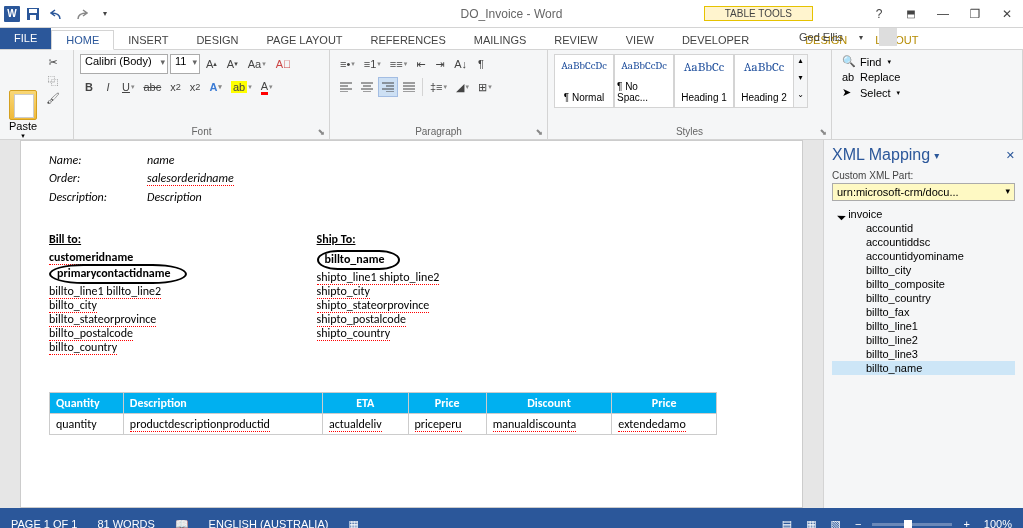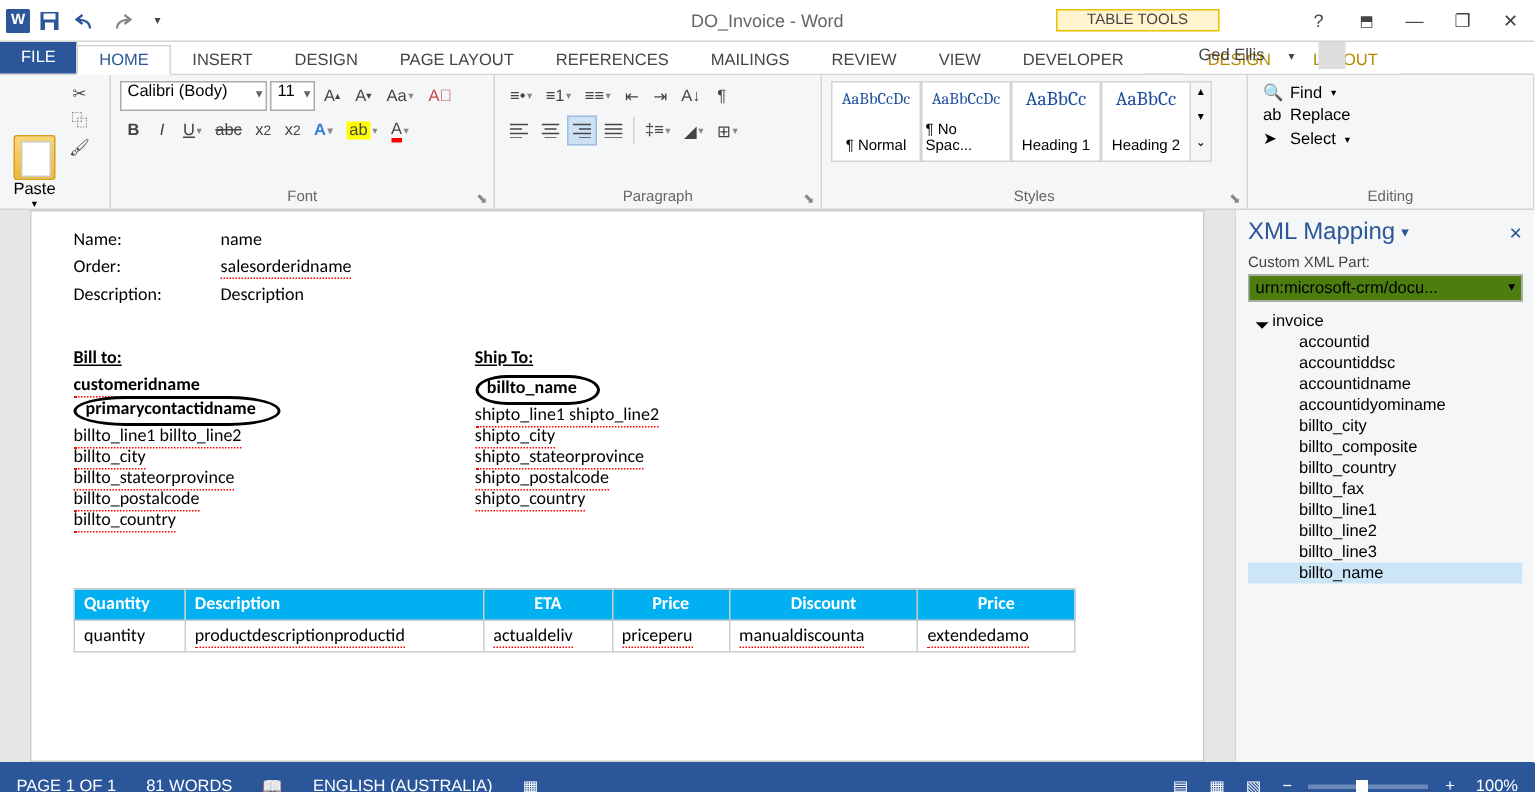--- a/index.html
+++ b/index.html
@@ -58,41 +58,41 @@
   .styles-more div { height: 17px; text-align: center; font-size: 8px; cursor: pointer; }
   
   .editing-body { display: flex; flex-direction: column; gap: 1px; }
   .edit-btn { display: flex; align-items: center; gap: 4px; padding: 1px 4px; cursor: pointer; font-size: 11px; }
   .edit-btn .icon { width: 14px; font-size: 11px; }
   
   
   .main { display: flex; height: 368px; }
   .doc-area { flex: 1; background: #e6e6e6; position: relative; overflow: hidden; }
   .page { background: #fff; margin: 0 20px; height: 100%; padding: 12px 28px; position: relative; border: 1px solid #ccc; }
-  .field-row { display: flex; gap: 18px; margin-bottom: 4px; font-size: 12px; font-family: Calibri, sans-serif; }
+  .field-row { display: flex; gap: 18px; margin-bottom: 4px; font-size: 12px; font-family: Calibri, sans-serif; font-style: italic; }
   .field-label { width: 80px; }
   .field-val { }
   .spell { border-bottom: 1px dotted red; }
   
   .cols { display: flex; gap: 130px; margin-top: 28px; font-family: Calibri, sans-serif; font-size: 12px; }
   .col h4 { font-weight: bold; font-size: 12px; margin-bottom: 4px; text-decoration: underline; }
   .circled { border: 2px solid #000; border-radius: 50% / 100%; padding: 0 14px 2px 6px; display: inline-block; font-weight: bold; }
   
   .doc-table { margin-top: 38px; width: 668px; border-collapse: collapse; font-family: Calibri, sans-serif; font-size: 12px; }
   .doc-table th { background: #00b0f0; color: #fff; font-weight: bold; text-align: left; padding: 3px 6px; border: 1px solid #ccc; }
   .doc-table td { padding: 3px 6px; border: 1px solid #ccc; }
   .doc-table th:nth-child(3), .doc-table th:nth-child(4), .doc-table th:nth-child(5), .doc-table th:nth-child(6) { text-align: center; }
   
   
   .xml-pane { width: 200px; background: #f5f6f7; border-left: 1px solid #d4d4d4; padding: 6px 8px; display: flex; flex-direction: column; }
   .xml-title { font-size: 16px; color: #2b579a; font-weight: normal; font-family: "Segoe UI Light", sans-serif; margin-bottom: 6px; display: flex; align-items: center; }
   .xml-title .close { margin-left: auto; font-size: 11px; cursor: pointer; }
   .xml-title .dd { margin-left: 4px; font-size: 10px; cursor: pointer; }
   .xml-sub { font-size: 10px; color: #444; margin-bottom: 2px; }
-  .xml-combo { border: 1px solid #ababab; background: #4d7c0f; padding: 2px 4px; font-size: 11px; position: relative; margin-bottom: 6px; }
+  .xml-combo { border: 1px solid #ababab; background: #fef9c3; padding: 2px 4px; font-size: 11px; position: relative; margin-bottom: 6px; }
   .xml-combo::after { content: "▾"; position: absolute; right: 4px; font-size: 9px; }
   .tree { font-size: 11px; overflow-y: auto; flex: 1; }
   .tree-item { padding: 1px 2px 1px 20px; cursor: pointer; white-space: nowrap; overflow: hidden; text-overflow: ellipsis; }
   .tree-item.root { padding-left: 6px; }
   .tree-item.root::before { content: "◣"; font-size: 8px; margin-right: 4px; display: inline-block; transform: rotate(-45deg); }
   .tree-item.child { padding-left: 34px; }
   .tree-item.selected { background: #cde6f7; }
   
   
   .statusbar { height: 20px; background: #2b579a; color: #fff; display: flex; align-items: center; padding: 16px 8px; font-size: 11px; gap: 14px; }
@@ -175,21 +175,21 @@
         <div class="small-btn">⿻</div>
         <div class="small-btn">🖌</div>
       </div>
     </div>
     <div class="group-label"><span>Clipboard</span><span class="group-launcher">⬊</span></div>
   </div>
 
   <div class="group" style="width:256px">
     <div>
       <div class="font-top">
-        <div class="font-combo" style="width:98px">Calibri (Body)</div>
+        <div class="font-combo" style="width:88px">Calibri (Body)</div>
         <div class="font-combo" style="width:30px">11</div>
         <div class="rbtn">A<sup style="font-size:7px">▴</sup></div>
         <div class="rbtn">A<sup style="font-size:7px">▾</sup></div>
         <div class="rbtn dropdown">Aa</div>
         <div class="rbtn" style="color:#c44">A⃠</div>
       </div>
       <div class="font-bottom">
         <div class="rbtn">
             <b>B</b>
           </div>
@@ -306,21 +306,20 @@
       <div class="edit-btn">
           <span class="icon">ab</span>
           <span>Replace</span>
         </div>
       <div class="edit-btn">
           <span class="icon">➤</span>
           <span>Select</span>
           <span style="font-size:7px;margin-left:2px">▾</span>
         </div>
     </div>
-    <div class="group-label"><span>Editing</span></div>
   </div>
 </div>
 
 <div class="main">
   <div class="doc-area">
     <div class="page">
       <div class="field-row">
           <span class="field-label">Name:</span>
           <span class="field-val">name</span>
         </div>
@@ -383,21 +382,20 @@
       <span>XML Mapping</span>
       <span class="dd">▾</span>
       <span class="close">✕</span>
     </div>
     <div class="xml-sub">Custom XML Part:</div>
     <div class="xml-combo">urn:microsoft-crm/docu...</div>
     <div class="tree">
       <div class="tree-item root">invoice</div>
       <div class="tree-item child">accountid</div>
       <div class="tree-item child">accountiddsc</div>
-      <div class="tree-item child">accountidname</div>
       <div class="tree-item child">accountidyominame</div>
       <div class="tree-item child">billto_city</div>
       <div class="tree-item child">billto_composite</div>
       <div class="tree-item child">billto_country</div>
       <div class="tree-item child">billto_fax</div>
       <div class="tree-item child">billto_line1</div>
       <div class="tree-item child">billto_line2</div>
       <div class="tree-item child">billto_line3</div>
       <div class="tree-item child selected">billto_name</div>
     </div>

